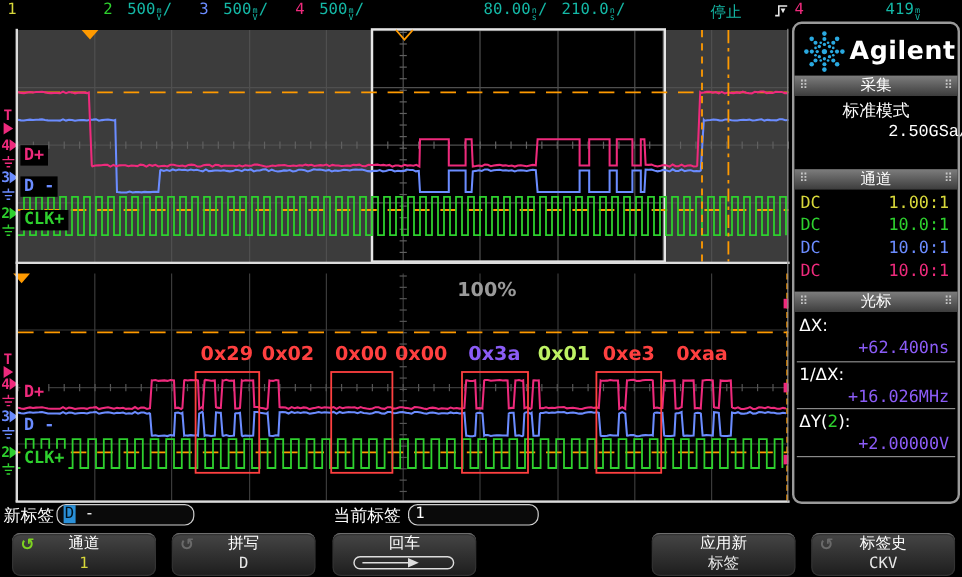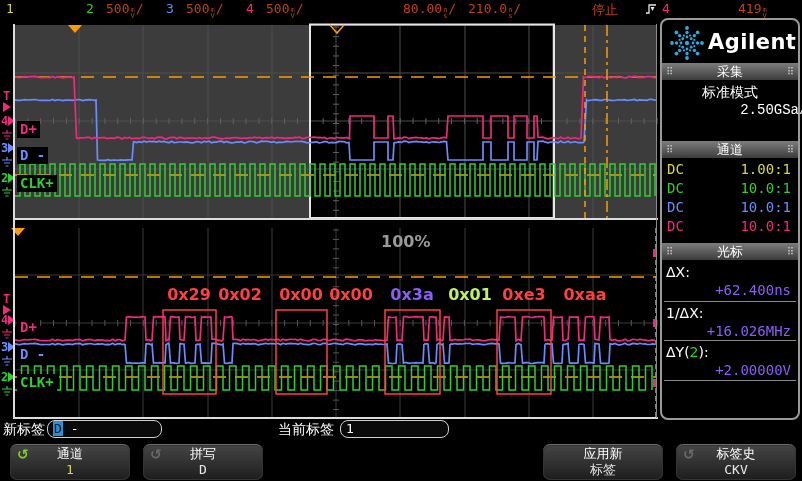--- a/index.html
+++ b/index.html
@@ -1,21 +1,21 @@
 <!DOCTYPE html>
 <html><head>
 <meta charset="utf-8">
 <style>
   html,body{margin:0;padding:0;background:#000;}
   .screen{position:relative;width:802px;height:481px;background:#000;overflow:hidden;
           font-family:"DejaVu Sans",sans-serif;color:#e8e8e8;}
   .abs{position:absolute;}
   .mono{font-family:Liberation Mono, monospace;margin-left:48px;}
   
-  .tb-it{position:absolute;top:1px;font-size:13px;font-family:"DejaVu Sans Mono",monospace;color:#c2410c;white-space:nowrap;z-index:6;}
+  .tb-it{position:absolute;top:1px;font-size:13px;font-family:"DejaVu Sans Mono",monospace;color:#14b8a6;white-space:nowrap;z-index:6;}
   .stack{display:inline-flex;flex-direction:column;font-size:7px;line-height:6px;vertical-align:1px;margin:0 1px;}
   .stack i{font-style:normal;}
   
   .grat-upper{position:absolute;left:15px;top:25px;width:642px;height:193px;background:#3c3c3c;z-index:1;}
   .grat-lower{position:absolute;left:15px;top:228px;width:642px;height:189px;background:#000;z-index:1;}
   .edge{position:absolute;background:#dcdcdc;z-index:3;}
   #wave{position:absolute;left:0;top:0;z-index:2;}
   
   .chan-lab{position:absolute;background:#000;padding:0 3px;font-family:"DejaVu Sans Mono",monospace;
             font-size:14px;font-weight:bold;line-height:17px;z-index:3;}
@@ -409,20 +409,30 @@
   <span class="lb-input" style="left:340px;width:102px;"><span>1</span></span>
 
   <div class="softkey" style="left:10px;">
     <div class="sk-top"><span class="sk-icon green">↺</span><span>通道</span></div>
     <div class="sk-bottom" style="color:#d8d83a;">1</div>
   </div>
   <div class="softkey" style="left:143px;">
     <div class="sk-top"><span class="sk-icon gray">↺</span><span>拼写</span></div>
     <div class="sk-bottom">D</div>
   </div>
+  <div class="softkey" style="left:277px;">
+    <div class="sk-top"><span>回车</span></div>
+    <div class="sk-bottom">
+      <svg width="86" height="13" style="margin-top:1px;">
+          <rect x="1" y="1" width="83" height="10" rx="5" stroke="#ddd" fill="none" stroke-width="1.2"></rect>
+          <line x1="8" y1="6" x2="46" y2="6" stroke="#ddd" stroke-width="1.3"></line>
+          <polygon points="46,2 46,10 55,6" fill="#ddd"></polygon>
+        </svg>
+    </div>
+  </div>
   <div class="softkey" style="left:543px;">
     <div class="sk-top"><span>应用新</span></div>
     <div class="sk-bottom" style="font-family:'DejaVu Sans',sans-serif;">标签</div>
   </div>
   <div class="softkey" style="left:676px;">
     <div class="sk-top"><span class="sk-icon gray">↺</span><span>标签史</span></div>
     <div class="sk-bottom">CKV</div>
   </div>
 
 <div class="hex-lab" style="left: 189px; top: 285px; color: rgb(255, 64, 64);">0x29</div>

